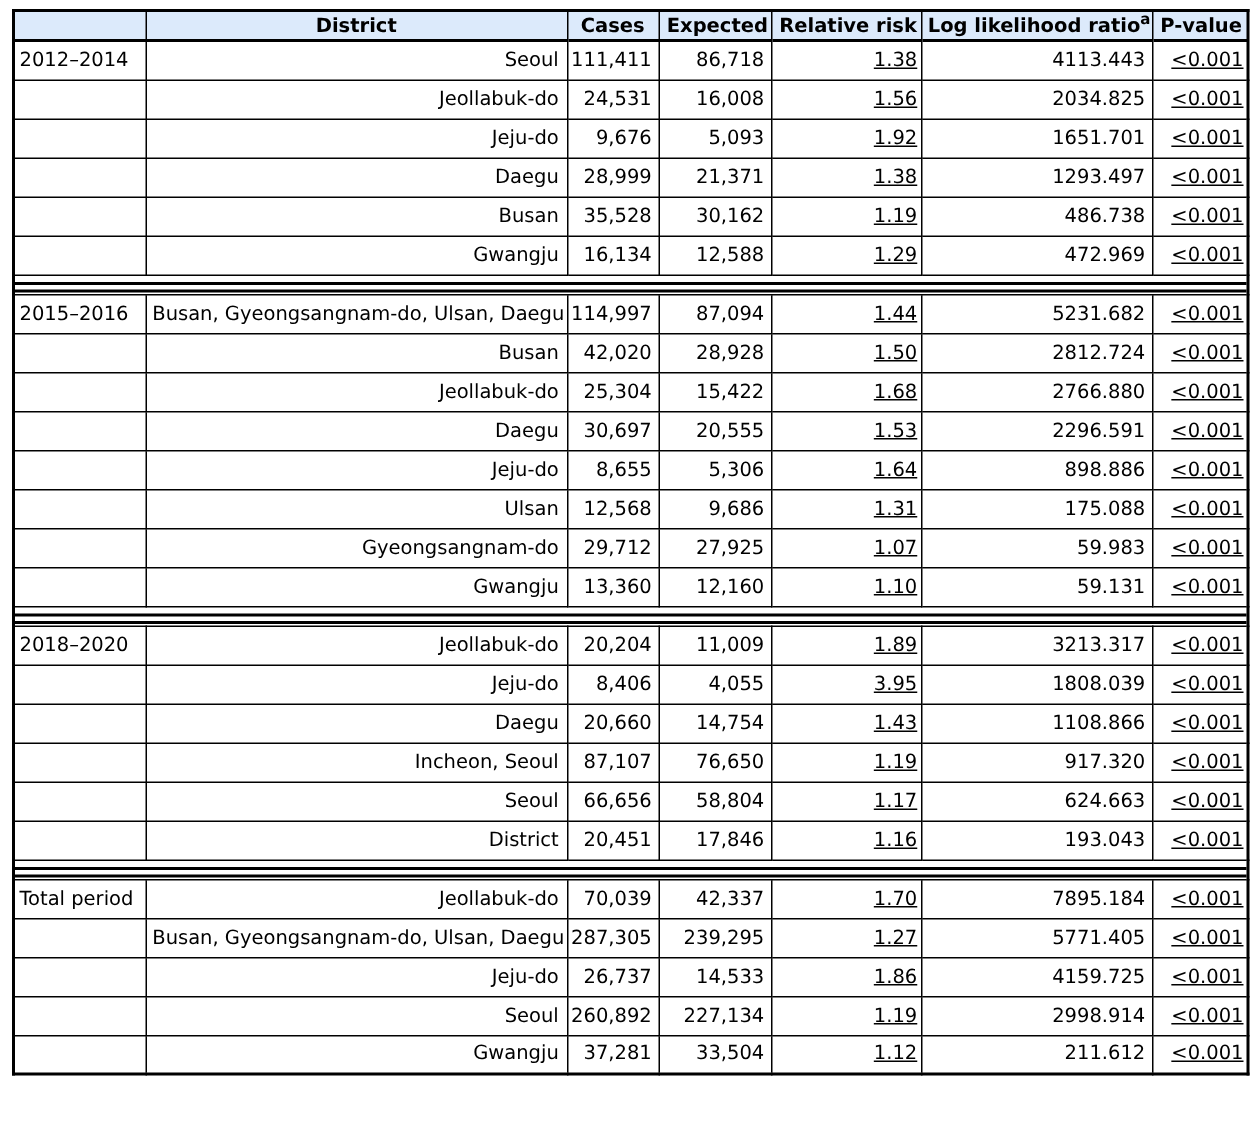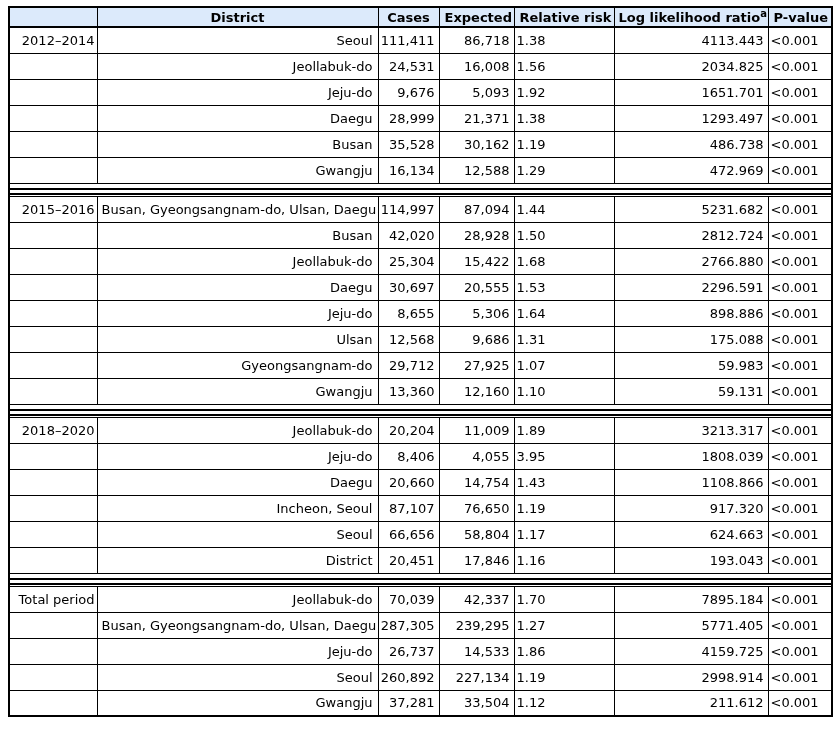--- a/index.html
+++ b/index.html
@@ -38,24 +38,24 @@
     text-align: center;
     height: 20px;
     border-bottom: 2px solid #000000;
   }
   thead th.c-llr { text-align: left; padding-left: 4px; }
   thead th sup {
     font-size: 10px;
     vertical-align: super;
     line-height: 0;
   }
-  td.c-period { text-align: right; padding: 0 2px 0 3px; }
+  td.c-period { text-align: left; padding: 0 2px 0 3px; }
   td.c-district { text-align: right; padding-left: 4px; }
   td.num { text-align: right; padding: 0 4px 0 2px; }
-  td.ctr { text-align: left; padding: 0 2px; }
+  td.ctr { text-align: right; padding: 0 2px; text-decoration: underline; }
   
   tr.sep-row td.sep-cell {
     border-left: none;
     border-right: none;
     border-top: 1px solid #000000;
     border-bottom: 1px solid #000000;
     height: 13px;
     padding: 0;
   }
   .dbl-rule {

